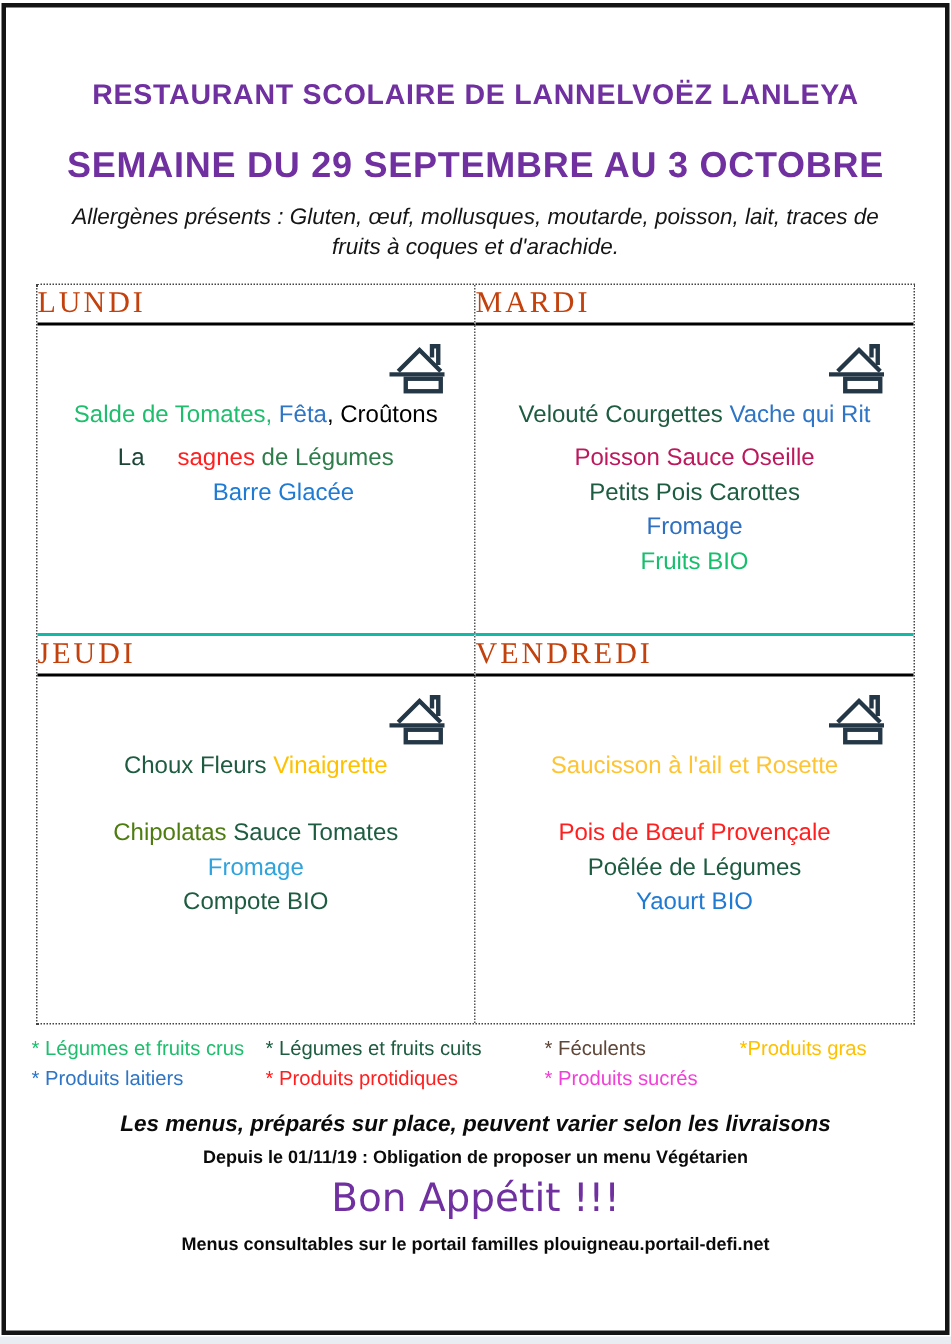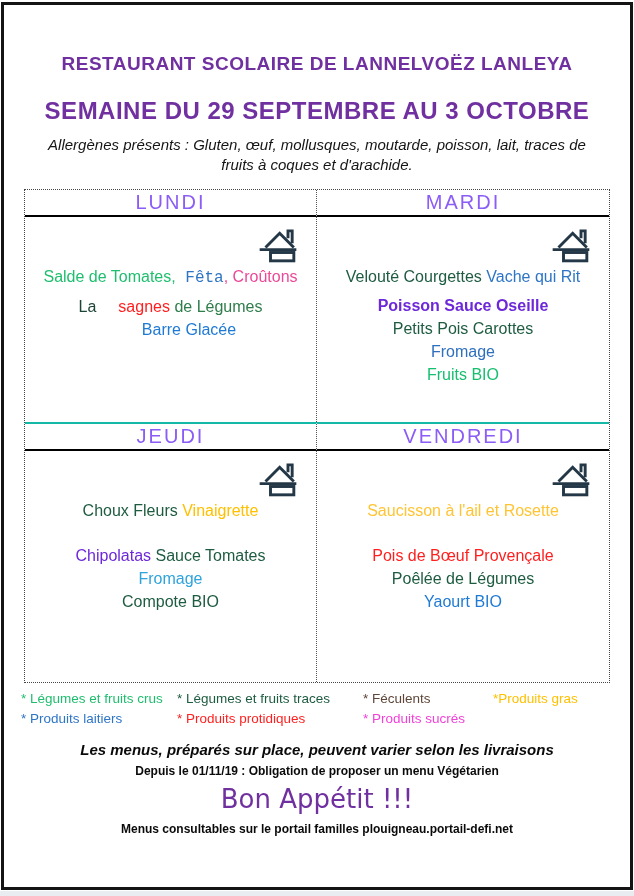--- a/index.html
+++ b/index.html
@@ -10,22 +10,22 @@
 
   .page-title{margin:48px 20px 0;text-align:center;color:#7030A0;font-weight:bold;
               font-size:19px;letter-spacing:0.5px;}
   .week-title{margin:22px 10px 0;text-align:center;color:#7030A0;font-weight:bold;
               font-size:24px;letter-spacing:0.5px;}
   .allergens{margin:10px 28px 0;text-align:center;font-style:italic;font-size:15px;
              line-height:1.35;color:#151515;}
 
   .menu-table{width:584px;margin:13px auto 0;border:1px dotted #444;
               display:grid;grid-template-columns:1fr 1fr;}
-  .hdr{height:25px;line-height:25px;text-align:center;font-size:20px;letter-spacing:2px;
-       color:#8b5cf6;border-bottom:2px solid #000;}
+  .hdr{height:25px;line-height:25px;font-size:20px;letter-spacing:2px;
+       color:#c2410c;border-bottom:2px solid #000;font-family:Liberation Serif, serif;}
   .hdr.second{border-top:2px solid #14b8a6;}
   .col-left{border-right:1px dotted #555;}
   .day-cell{position:relative;}
   .day-cell.r1{height:205px;}
   .day-cell.r2{height:231px;}
   .fm-wrap{text-align:right;padding:9px 18px 0 0;height:46px;box-sizing:border-box;}
   .fm-icon{display:inline-block;}
   .menu-lines{text-align:center;font-size:16px;line-height:18px;}
   .menu-line{margin:5px 0;}
   .day-cell .menu-lines .menu-line:first-child{margin-bottom:11px;}
@@ -60,59 +60,59 @@
       <div class="day-cell r1 col-left">
         <div class="fm-wrap">
           <svg class="fm-icon" width="40" height="38" viewBox="0 0 48 44">
             <path d="M9 25 L26 8 L43 25" fill="none" stroke="#243746" stroke-width="3.5"></path>
             <path d="M36 14 L36 5 L41 5 L41 20" fill="none" stroke="#243746" stroke-width="3.5"></path>
             <line x1="2" y1="27.5" x2="46" y2="27.5" stroke="#243746" stroke-width="3.5"></line>
             <rect x="15" y="31" width="28" height="10" fill="none" stroke="#243746" stroke-width="3.5"></rect>
           </svg>
         </div>
         <div class="menu-lines">
-            <div class="menu-line"><span style="color: rgb(31, 190, 110);">Salde de Tomates,</span><span style="color: rgb(46, 117, 198); font-family: Liberation Mono, monospace;"> Fêta</span><span style="color: #ec4899;">, Croûtons</span></div>
+            <div class="menu-line"><span style="color: rgb(31, 190, 110);">Salde de Tomates,</span><span style="color: rgb(46, 117, 198);"> Fêta</span><span style="color: #000000;">, Croûtons</span></div>
             <div class="menu-line"><span style="color: rgb(28, 69, 54);">La</span><span style="color: rgb(255, 31, 31); padding-left: 22px;">sagnes</span><span style="color: rgb(46, 125, 74);"> de Légumes</span></div>
             <div class="menu-line"><span style="color: rgb(31, 122, 212); margin-left: 37px;">Barre Glacée</span></div>
           </div>
       </div>
 
       <div class="day-cell r1">
         <div class="fm-wrap">
           <svg class="fm-icon" width="40" height="38" viewBox="0 0 48 44">
             <path d="M9 25 L26 8 L43 25" fill="none" stroke="#243746" stroke-width="3.5"></path>
             <path d="M36 14 L36 5 L41 5 L41 20" fill="none" stroke="#243746" stroke-width="3.5"></path>
             <line x1="2" y1="27.5" x2="46" y2="27.5" stroke="#243746" stroke-width="3.5"></line>
             <rect x="15" y="31" width="28" height="10" fill="none" stroke="#243746" stroke-width="3.5"></rect>
           </svg>
         </div>
         <div class="menu-lines">
             <div class="menu-line"><span style="color: rgb(30, 92, 65);">Velouté Courgettes </span><span style="color: rgb(46, 117, 198);">Vache qui Rit</span></div>
-            <div class="menu-line"><span style="color: #6d28d9; font-weight: bold;">Poisson Sauce Oseille</span></div>
+            <div class="menu-line"><span style="color: #be185d;">Poisson Sauce Oseille</span></div>
             <div class="menu-line"><span style="color: rgb(30, 92, 65);">Petits Pois Carottes</span></div>
             <div class="menu-line"><span style="color: rgb(46, 111, 192);">Fromage</span></div>
             <div class="menu-line"><span style="color: rgb(23, 190, 110);">Fruits BIO</span></div>
           </div>
       </div>
 
       <div class="hdr second col-left">JEUDI</div>
       <div class="hdr second">VENDREDI</div>
 
       <div class="day-cell r2 col-left">
         <div class="fm-wrap">
           <svg class="fm-icon" width="40" height="38" viewBox="0 0 48 44">
             <path d="M9 25 L26 8 L43 25" fill="none" stroke="#243746" stroke-width="3.5"></path>
             <path d="M36 14 L36 5 L41 5 L41 20" fill="none" stroke="#243746" stroke-width="3.5"></path>
             <line x1="2" y1="27.5" x2="46" y2="27.5" stroke="#243746" stroke-width="3.5"></line>
             <rect x="15" y="31" width="28" height="10" fill="none" stroke="#243746" stroke-width="3.5"></rect>
           </svg>
         </div>
         <div class="menu-lines">
             <div class="menu-line"><span style="color: rgb(30, 92, 65);">Choux Fleurs </span><span style="color: rgb(255, 192, 0);">Vinaigrette</span></div>
-            <div class="menu-line"><span style="color: #6d28d9;">Chipolatas</span><span style="color: rgb(30, 92, 65);"> Sauce Tomates</span></div>
+            <div class="menu-line"><span style="color: #4d7c0f;">Chipolatas</span><span style="color: rgb(30, 92, 65);"> Sauce Tomates</span></div>
             <div class="menu-line"><span style="color: rgb(47, 163, 220);">Fromage</span></div>
             <div class="menu-line"><span style="color: rgb(30, 92, 65);">Compote BIO</span></div>
           </div>
       </div>
 
       <div class="day-cell r2">
         <div class="fm-wrap">
           <svg class="fm-icon" width="40" height="38" viewBox="0 0 48 44">
             <path d="M9 25 L26 8 L43 25" fill="none" stroke="#243746" stroke-width="3.5"></path>
             <path d="M36 14 L36 5 L41 5 L41 20" fill="none" stroke="#243746" stroke-width="3.5"></path>
@@ -126,21 +126,21 @@
             <div class="menu-line"><span style="color: rgb(30, 92, 65);">Poêlée de Légumes</span></div>
             <div class="menu-line"><span style="color: rgb(31, 122, 212);">Yaourt BIO</span></div>
           </div>
       </div>
 
     </div>
 
     <div class="legend">
         <div class="legend-row">
           <span class="legend-item" style="color: rgb(31, 190, 110);">* Légumes et fruits crus</span>
-          <span class="legend-item" style="color: rgb(30, 92, 65);">* Légumes et fruits traces</span>
+          <span class="legend-item" style="color: rgb(30, 92, 65);">* Légumes et fruits cuits</span>
           <span class="legend-item" style="color: rgb(94, 70, 56);">* Féculents</span>
           <span class="legend-item" style="color: rgb(255, 192, 0);">*Produits gras</span>
         </div>
         <div class="legend-row">
           <span class="legend-item" style="color: rgb(46, 117, 198);">* Produits laitiers</span>
           <span class="legend-item" style="color: rgb(255, 31, 31);">* Produits protidiques</span>
           <span class="legend-item" style="color: rgb(242, 63, 216);">* Produits sucrés</span>
         </div>
       </div>
 

